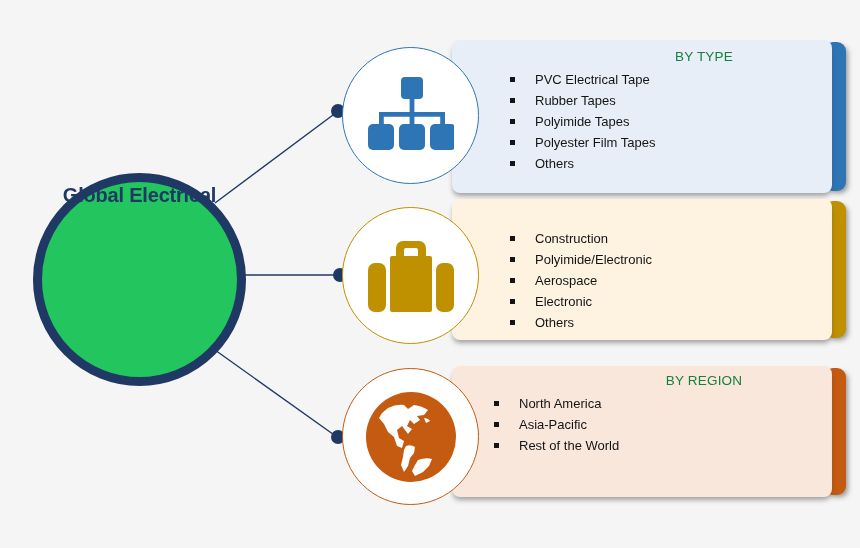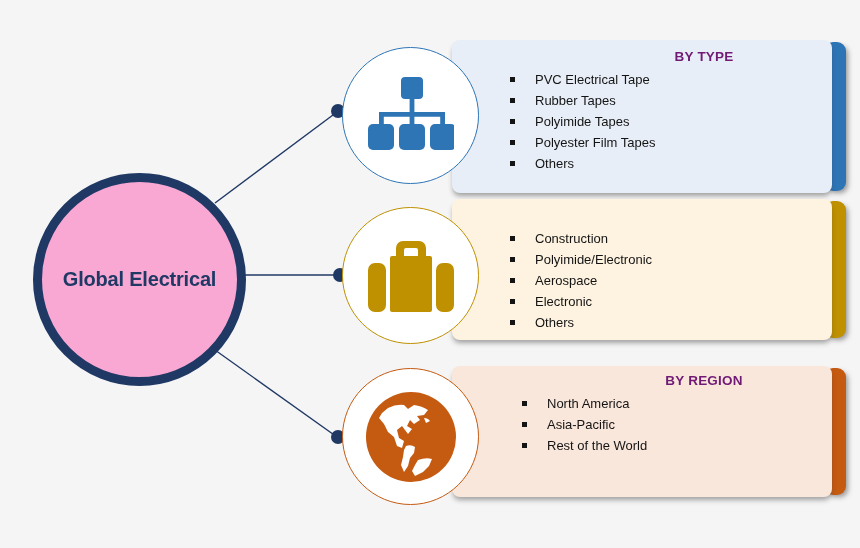--- a/index.html
+++ b/index.html
@@ -19,25 +19,25 @@
   }
 
   
   #hub {
     position: absolute;
     left: 33px;
     top: 173px;
     width: 213px;
     height: 213px;
     border-radius: 50%;
-    background: #f9a8d4;
+    background: #22c55e;
     border: 9px solid #1f3864;
     box-sizing: border-box;
     display: flex;
-    align-items: center;
+    align-items: flex-start;
     justify-content: center;
   }
   #hub-label {
     color: #1f3864;
     font-size: 20px;
     font-weight: bold;
     line-height: 1.32;
     text-align: center;
     letter-spacing: -0.2px;
     width: 180px;
@@ -76,22 +76,22 @@
     width: 22px;
     border-radius: 9px;
     box-shadow: 3px 3px 5px -1px rgba(60,60,60,0.5);
   }
   .panel-title {
     position: absolute;
     left: 140px;
     right: 30px;
     text-align: center;
     font-size: 13.5px;
-    font-weight: bold;
-    color: #701a75;
+    font-weight: normal;
+    color: #15803d;
     letter-spacing: 0.2px;
   }
   .panel-list {
     position: absolute;
     list-style: none;
     margin: 0;
     padding: 0;
   }
   .panel-list li {
     position: relative;
@@ -188,21 +188,21 @@
       <rect x="25" y="22" width="42" height="56" rx="2" fill="#bf9000"></rect>
       <rect x="3" y="29" width="18" height="49" rx="7" fill="#bf9000"></rect>
       <rect x="71" y="29" width="18" height="49" rx="7" fill="#bf9000"></rect>
     </svg>
   </div>
 
   <div class="panel" style="left:452px; top:366px; width:394px; height:131px;">
     <div class="panel-stripe" style="background:#c55a11;"></div>
     <div class="panel-body" style="background:#fae7dc;"></div>
     <div class="panel-title" style="top:7px;">BY REGION</div>
-    <ul class="panel-list" style="left:68px; top:27px;">
+    <ul class="panel-list" style="left:40px; top:27px;">
       <li><span class="bullet"></span><span>North America</span></li>
       <li><span class="bullet"></span><span>Asia-Pacific</span></li>
       <li><span class="bullet"></span><span>Rest of the World</span></li>
     </ul>
   </div>
 
   <div class="medallion" style="left:342px; top:368px; width:137px; height:137px; border:1.6px solid #c55a11;">
     <svg width="106" height="106" viewBox="0 0 106 106">
       <circle cx="53" cy="53" r="45" fill="#c55a11"></circle>
       <g fill="#ffffff">

